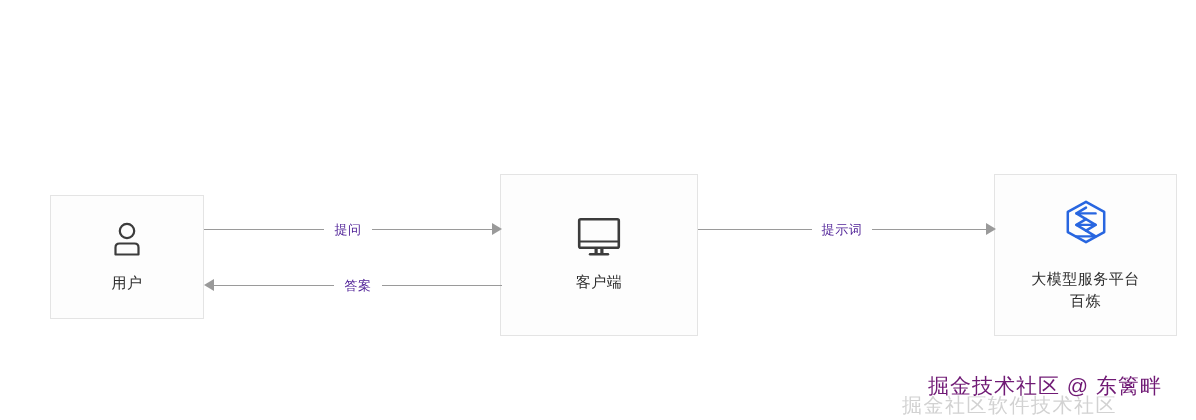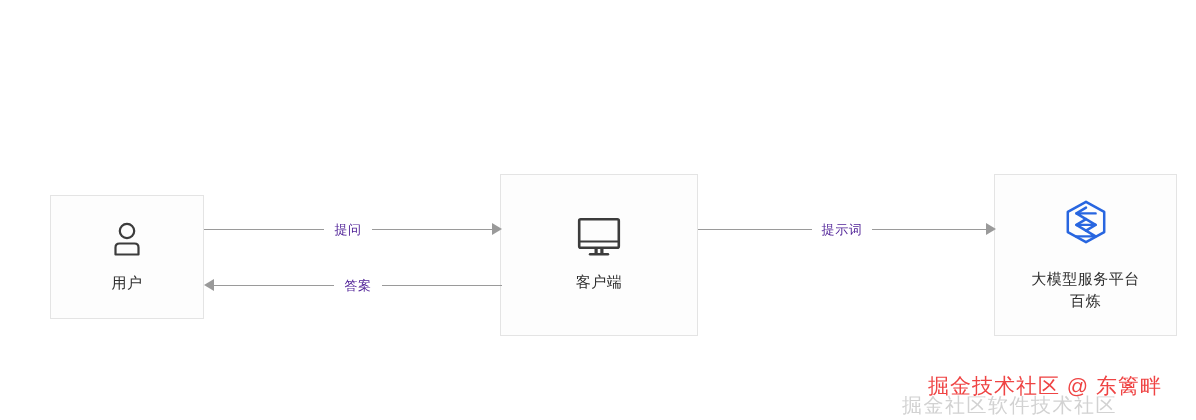--- a/index.html
+++ b/index.html
@@ -83,21 +83,21 @@
   #edge-answer   { left: 204px; top: 273px; width: 298px; }
   #edge-prompt   { left: 698px; top: 217px; width: 298px; }
   #edge-generate { left: 698px; top: 273px; width: 298px; }
 
   
   .watermark-main {
     position: absolute;
     left: 928px;
     top: 372px;
     font-size: 21px;
-    color: #ef4444;
+    color: #701a75;
     letter-spacing: 1px;
     white-space: nowrap;
   }
   .watermark-faint {
     position: absolute;
     left: 902px;
     top: 392px;
     font-size: 20px;
     color: #d2d2d2;
     letter-spacing: 1.5px;

